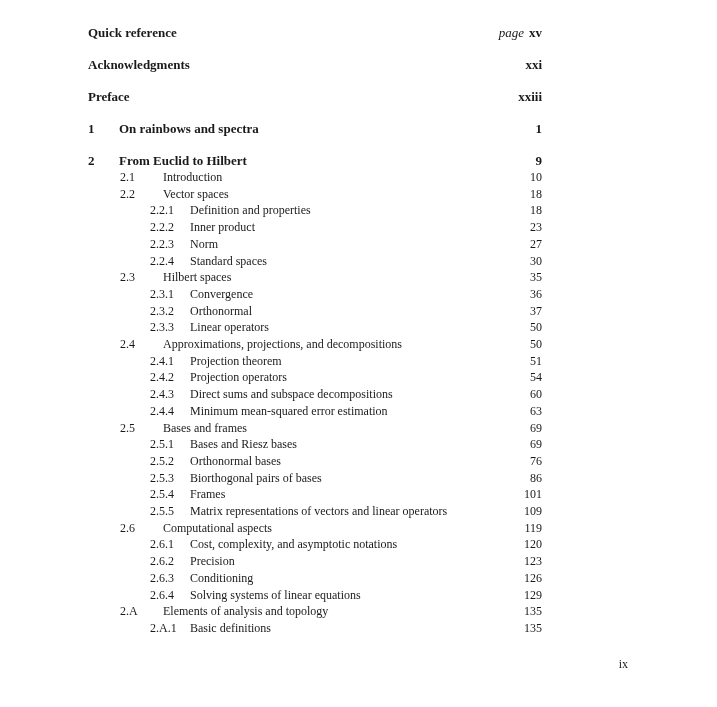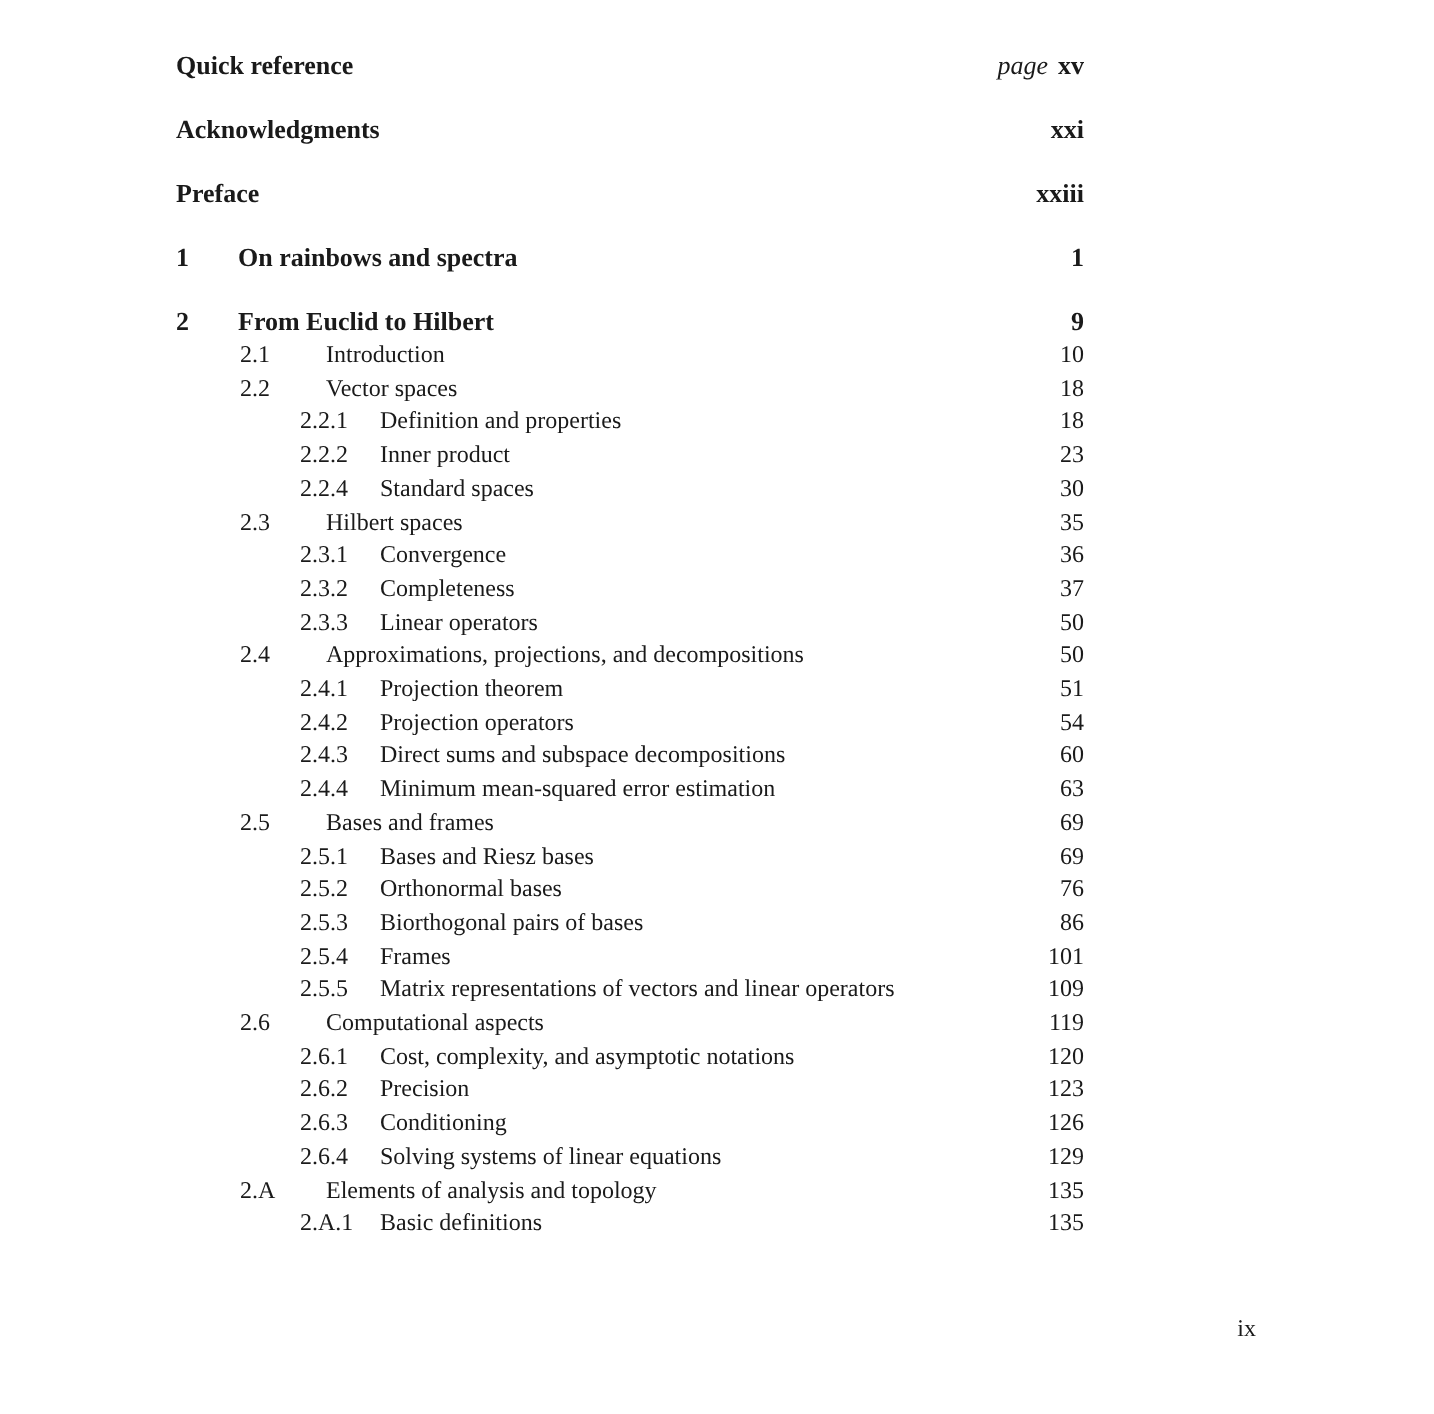--- a/index.html
+++ b/index.html
@@ -112,37 +112,42 @@
         <span class="num">2.2.1</span>
         <span class="title">Definition and properties</span>
         <span class="pageref">18</span>
       </div>
       <div class="row lvl-subsection">
         <span class="num">2.2.2</span>
         <span class="title">Inner product</span>
         <span class="pageref">23</span>
       </div>
       <div class="row lvl-subsection">
+        <span class="num">2.2.3</span>
+        <span class="title">Norm</span>
+        <span class="pageref">27</span>
+      </div>
+      <div class="row lvl-subsection">
         <span class="num">2.2.4</span>
         <span class="title">Standard spaces</span>
         <span class="pageref">30</span>
       </div>
       <div class="row lvl-section">
         <span class="num">2.3</span>
         <span class="title">Hilbert spaces</span>
         <span class="pageref">35</span>
       </div>
       <div class="row lvl-subsection">
         <span class="num">2.3.1</span>
         <span class="title">Convergence</span>
         <span class="pageref">36</span>
       </div>
       <div class="row lvl-subsection">
         <span class="num">2.3.2</span>
-        <span class="title">Completeness</span>
+        <span class="title">Orthonormal</span>
         <span class="pageref">37</span>
       </div>
       <div class="row lvl-subsection">
         <span class="num">2.3.3</span>
         <span class="title">Linear operators</span>
         <span class="pageref">50</span>
       </div>
       <div class="row lvl-section">
         <span class="num">2.4</span>
         <span class="title">Approximations, projections, and decompositions</span>

